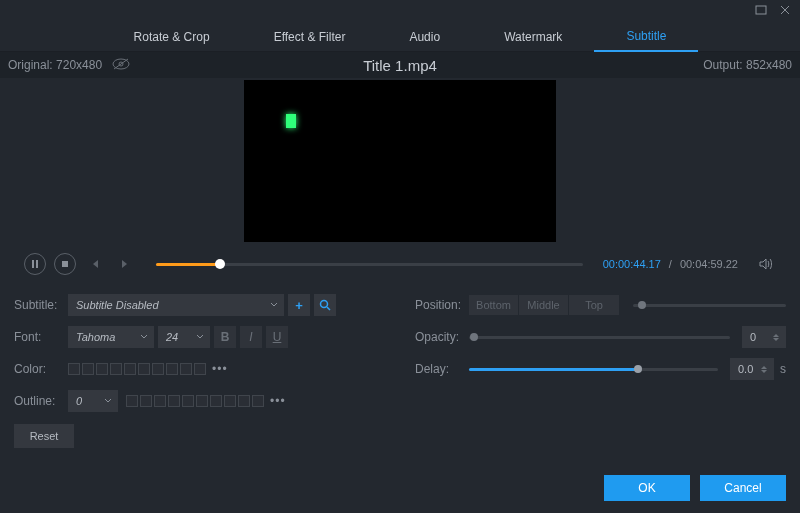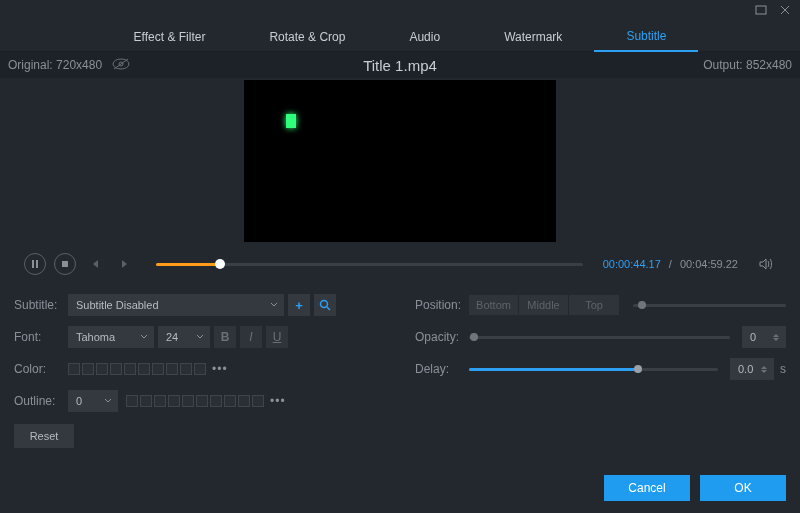--- a/index.html
+++ b/index.html
@@ -31,21 +31,21 @@
   .seek-thumb { position: absolute; left: 15%; top: 50%; width: 10px; height: 10px; background: #fff; border-radius: 50%; transform: translate(-50%, -50%); }
   .time-cur { color: #2ea0f4; font-size: 11px; }
   .time-dur { color: #8a9099; font-size: 11px; }
   .vol-icon svg { width: 16px; height: 16px; }
   
   .controls { display: flex; padding: 8px 14px 0; gap: 30px; }
   .col { flex: 1; }
   .row { display: flex; align-items: center; height: 30px; margin-bottom: 2px; }
   .lbl { width: 54px; color: #8a9099; font-size: 12px; }
   
-  .select, .numbox { background: #34383f; border: none; color: #b6bbc2; height: 22px; display: flex; align-items: center; padding: 4px 8px; position: relative; font-size: 11px; }
+  .select, .numbox { background: #34383f; border: none; color: #b6bbc2; height: 22px; display: flex; align-items: center; padding: 4px 8px; position: relative; font-size: 11px; font-style: italic; }
   .select .caret { position: absolute; right: 6px; top: 50%; transform: translateY(-50%); }
   .sub-select { width: 216px; }
   .font-select { width: 86px; }
   .size-select { width: 52px; margin-left: 4px; }
   .outline-select { width: 50px; }
   
   .iconbtn { width: 22px; height: 22px; background: #34383f; display: flex; align-items: center; justify-content: center; margin-left: 4px; color: #2ea0f4; font-size: 13px; font-weight: bold; }
   .stylebtn { width: 22px; height: 22px; background: #2f333a; display: flex; align-items: center; justify-content: center; margin-left: 4px; color: #6a7078; font-size: 12px; }
   .stylebtn.b { font-weight: bold; }
   .stylebtn.i { font-style: italic; }
@@ -88,22 +88,22 @@
 <div class="titlebar">
   <span><svg viewBox="0 0 14 14">
         <rect x="2" y="3" width="10" height="8" fill="none" stroke="#8a9099" stroke-width="1"></rect>
       </svg></span>
   <span><svg viewBox="0 0 14 14">
         <path d="M3 3 L11 11 M11 3 L3 11" stroke="#8a9099" stroke-width="1"></path>
       </svg></span>
 </div>
 
 <div class="tabs">
+  <div class="tab">Rotate &amp; Crop</div>
   <div class="tab">Effect &amp; Filter</div>
-  <div class="tab">Rotate &amp; Crop</div>
   <div class="tab">Audio</div>
   <div class="tab">Watermark</div>
   <div class="tab active">Subtitle</div>
 </div>
 
 <div class="preview-bar">
   <div class="preview-left">
     <span><span>Original:</span> <span>720x480</span></span>
     <span class="eye-icon"><svg width="18" height="12" viewBox="0 0 18 12">
           <ellipse cx="9" cy="6" rx="8" ry="5" fill="none" stroke="#8a9099"></ellipse>
@@ -273,15 +273,15 @@
             <div class="up"></div>
             <div class="dn"></div>
           </div>
       </div>
       <span class="unit">s</span>
     </div>
   </div>
 </div>
 
 <div class="footer">
+  <div class="btn primary">OK</div>
   <div class="btn secondary">Cancel</div>
-  <div class="btn primary">OK</div>
 </div>
 
 </body></html>

